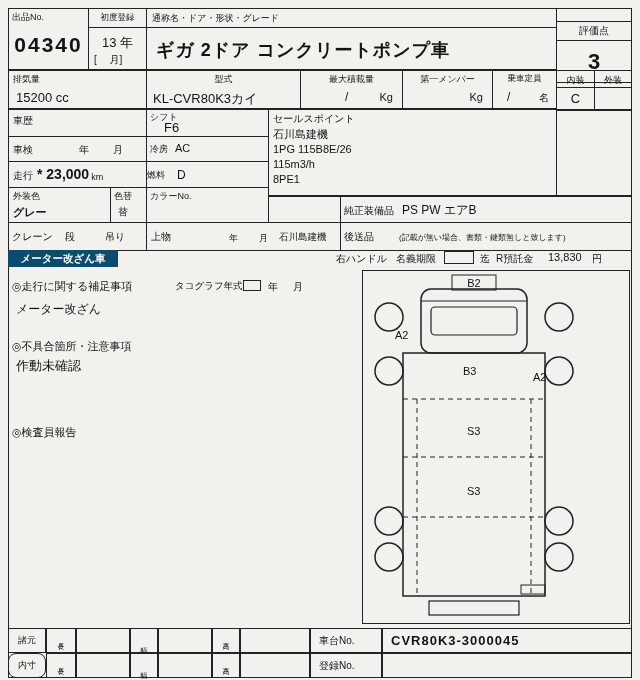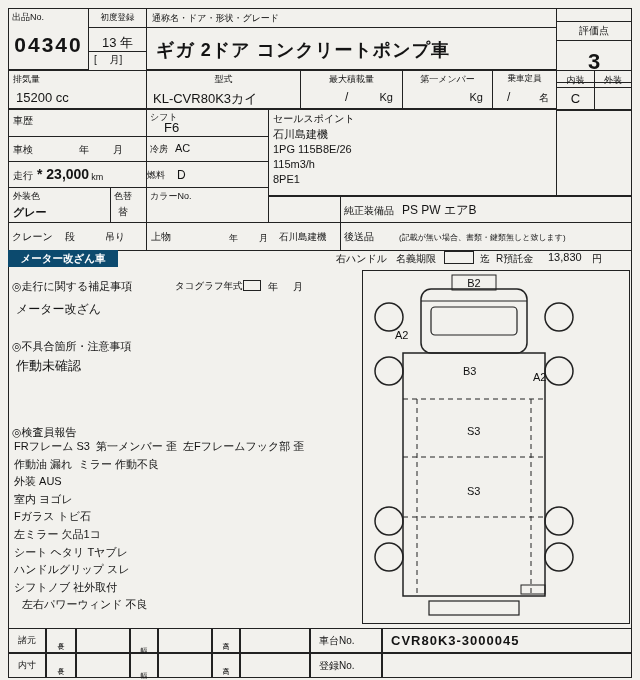--- a/index.html
+++ b/index.html
@@ -22,21 +22,21 @@
 
 <div id="sheet">
 
   <div class="cell" style="left:8px;top:8px;width:624px;height:670px;"></div>
 
   <div class="cell" style="left:8px;top:8px;width:81px;height:62px;">
     <div class="abs lbl" style="left:3px;top:2px;">出品No.</div>
     <div class="abs" style="left:0;right:0;top:24px;text-align:center;font-size:21px;font-weight:bold;letter-spacing:2px;">04340</div>
   </div>
 
-  <div class="cell" style="left:88px;top:8px;width:59px;height:44px;">
+  <div class="cell" style="left:88px;top:8px;width:59px;height:62px;">
     <div class="strip" style="font-size:8.5px;">初度登録</div>
     <div class="abs pre" style="left:0;right:0;top:25px;text-align:center;font-size:13px;">13 年</div>
     <div class="abs pre" style="left:5px;top:44px;font-size:10px;">[　 月]</div>
   </div>
 
   <div class="cell" style="left:146px;top:8px;width:411px;height:62px;">
     <div class="strip" style="justify-content:flex-start;padding-left:5px;">通称名・ドア・形状・グレード</div>
     <div class="abs pre" style="left:9px;top:29px;font-size:18px;font-weight:bold;letter-spacing:1px;">ギガ 2ドア コンクリートポンプ車</div>
   </div>
 
@@ -182,32 +182,20 @@
   <div class="abs" style="left:175px;top:280px;font-size:9.5px;">タコグラフ年式</div>
   <div class="abs" style="left:243px;top:280px;width:18px;height:11px;border:1px solid #222;"></div>
   <div class="abs" style="left:268px;top:280px;font-size:10px;">年</div>
   <div class="abs" style="left:293px;top:280px;font-size:10px;">月</div>
   <div class="abs" style="left:16px;top:301px;font-size:12px;">メーター改ざん</div>
 
   <div class="abs" style="left:12px;top:339px;font-size:11px;">◎不具合箇所・注意事項</div>
   <div class="abs" style="left:16px;top:357px;font-size:13px;">作動未確認</div>
 
   <div class="abs" style="left:12px;top:425px;font-size:11px;">◎検査員報告</div>
-  <div class="abs" style="left:14px;top:438px;width:344px;">
-    <div class="notes-line">FRフレーム S3  第一メンバー 歪  左Fフレームフック部 歪</div>
-    <div class="notes-line">作動油 漏れ  ミラー 作動不良</div>
-    <div class="notes-line">外装 AUS</div>
-    <div class="notes-line">室内 ヨゴレ</div>
-    <div class="notes-line">Fガラス トビ石</div>
-    <div class="notes-line">左ミラー 欠品1コ</div>
-    <div class="notes-line">シート ヘタリ Tヤブレ</div>
-    <div class="notes-line">ハンドルグリップ スレ</div>
-    <div class="notes-line">シフトノブ 社外取付</div>
-    <div class="notes-line" style="padding-left:8px;">左右パワーウィンド 不良</div>
-  </div>
 
   <div class="cell" style="left:362px;top:270px;width:268px;height:354px;">
     <svg width="266" height="352" viewBox="0 0 266 352">
       <g fill="none" stroke="#222" stroke-width="1.5">
         <rect x="89" y="4" width="44" height="15" stroke-width="1"></rect>
         <rect x="58" y="18" width="106" height="64" rx="10"></rect>
         <line x1="58" y1="30" x2="164" y2="30" stroke-width="1"></line>
         <rect x="68" y="36" width="86" height="28" rx="4" stroke-width="1.2"></rect>
         <rect x="40" y="82" width="142" height="243"></rect>
         <rect x="66" y="330" width="90" height="14" stroke-width="1.2"></rect>
@@ -246,21 +234,21 @@
   <div class="cell" style="left:76px;top:628px;width:54px;height:25px;"></div>
   <div class="cell cflex" style="left:130px;top:628px;width:28px;height:25px;">
       <span class="vlabel">幅</span>
     </div>
   <div class="cell" style="left:158px;top:628px;width:54px;height:25px;"></div>
   <div class="cell cflex" style="left:212px;top:628px;width:28px;height:25px;">
       <span class="vlabel">高さ</span>
     </div>
   <div class="cell" style="left:240px;top:628px;width:70px;height:25px;"></div>
 
-  <div class="cell cflex" style="left:8px;top:653px;width:38px;height:25px;justify-content:center;font-size:9px;">内寸</div>
+  <div class="cell cflex" style="left:8px;top:653px;width:38px;height:25px;justify-content:center;font-size:9px;border-radius:8px;">内寸</div>
   <div class="cell cflex" style="left:46px;top:653px;width:30px;height:25px;">
       <span class="vlabel">長さ</span>
     </div>
   <div class="cell" style="left:76px;top:653px;width:54px;height:25px;"></div>
   <div class="cell cflex" style="left:130px;top:653px;width:28px;height:25px;">
       <span class="vlabel">幅</span>
     </div>
   <div class="cell" style="left:158px;top:653px;width:54px;height:25px;"></div>
   <div class="cell cflex" style="left:212px;top:653px;width:28px;height:25px;">
       <span class="vlabel">高さ</span>

